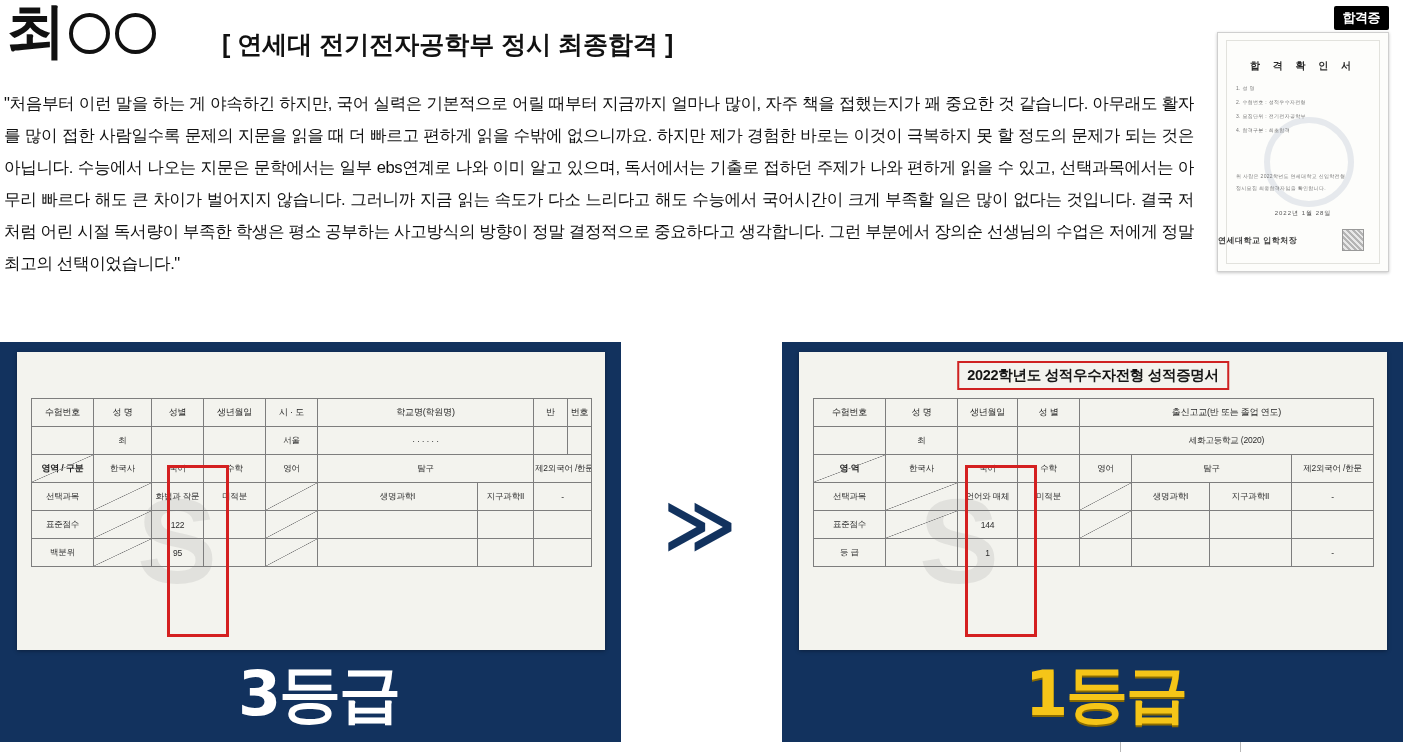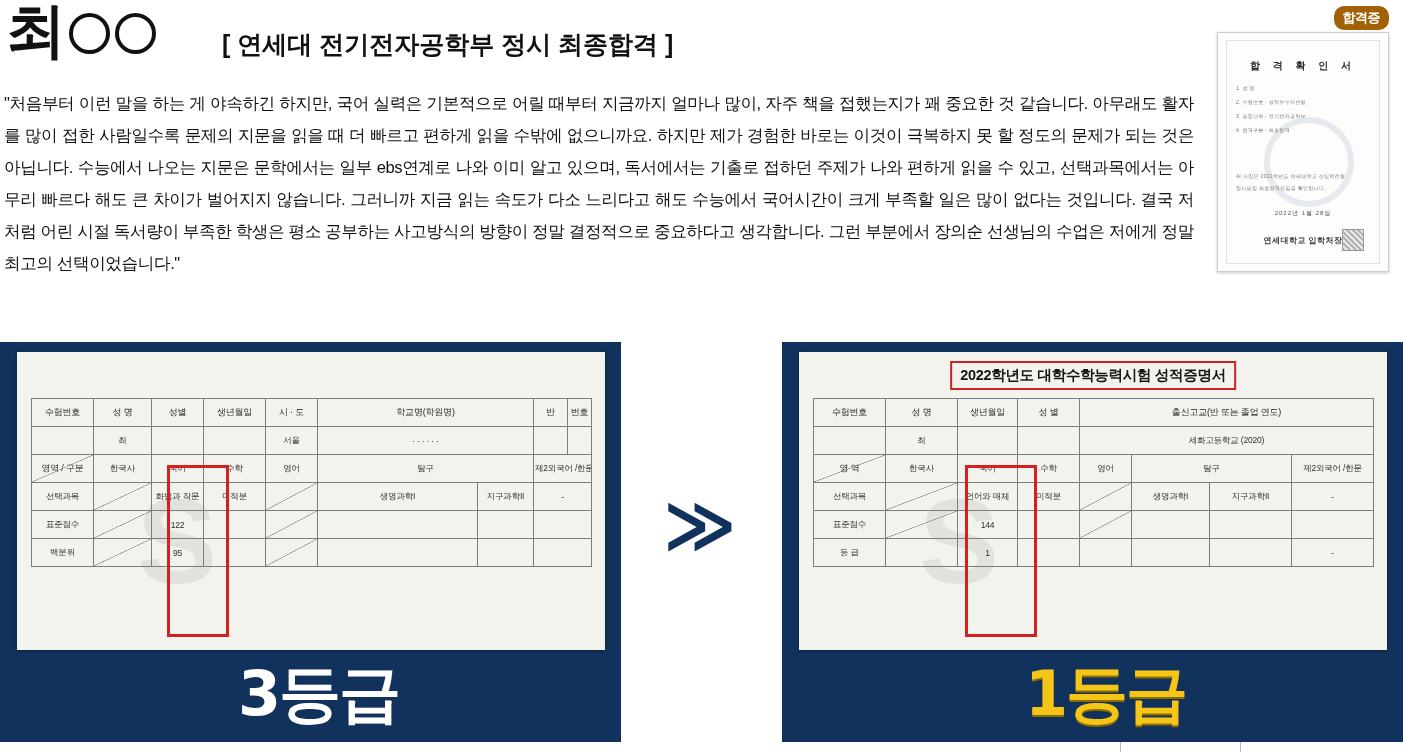--- a/index.html
+++ b/index.html
@@ -36,23 +36,23 @@
     font-size:25px;font-weight:bold;color:#111;
     white-space:nowrap;
   }
 
   
   .cert-wrap{
     position:absolute;right:14px;top:32px;width:172px;height:240px;
   }
   .cert-badge{
     position:absolute;right:0;top:-26px;
-    background:#a16207;color:#ffffff;
+    background:#000000;color:#ffffff;
     font-size:13px;font-weight:bold;
-    padding:3px 9px;border-radius:10px;
+    padding:3px 9px;border-radius:2px;
     letter-spacing:-0.5px;
   }
   .cert-paper{
     position:absolute;left:0;top:0;width:170px;height:238px;
     background:#fdfdfb;border:1px solid #cfcfcf;
     box-shadow:0 1px 3px rgba(0,0,0,.22);
     overflow:hidden;
   }
   .cert-paper:before{
     content:"";position:absolute;left:8px;top:7px;right:8px;bottom:7px;
@@ -68,21 +68,21 @@
   }
   .cert-smalltext{
     position:absolute;font-size:5px;color:#777;letter-spacing:.3px;
     white-space:nowrap;
   }
   .cert-date{
     position:absolute;left:0;right:0;top:176px;text-align:center;
     font-size:6px;color:#555;letter-spacing:1px;
   }
   .cert-issuer{
-    position:absolute;left:0;right:0;top:202px;text-align:center;
+    position:absolute;left:0;right:0;top:202px;
     font-size:8px;font-weight:bold;color:#3a3a3a;letter-spacing:.5px;
   }
   .cert-stamp{
     position:absolute;right:24px;top:196px;width:20px;height:20px;
     background:repeating-linear-gradient(45deg,#b4b4b4 0 2px,#e8e8e8 2px 4px);
     border:1px solid #999;
   }
 
   
   .quote{
@@ -136,20 +136,21 @@
     text-align:center;
     vertical-align:middle;
     letter-spacing:-0.2px;
     overflow:hidden;
     white-space:nowrap;
     background:transparent;
   }
   table.grid td.hd{font-size:9px;color:#1f1f1f;}
   .diag{
     position:relative;
+    font-weight:bold;
   }
   .diag:after{
     content:"";position:absolute;left:0;top:0;width:100%;height:100%;
     background:linear-gradient(to right bottom,transparent calc(50% - 0.6px),#7d7d7d 50%,transparent calc(50% + 0.6px));
   }
   .redbox{
     position:absolute;border:3px solid #d42020;
     pointer-events:none;
   }
   .grade-label{
@@ -296,21 +297,21 @@
         <div class="redbox" style="left:150px;top:113px;width:56px;height:166px;"></div>
       </div>
       <div class="grade-label white">3등급</div>
     </div>
 
     <div class="arrow">≫</div>
 
     <div class="panel right">
       <div class="sheet">
         <div class="watermark">S</div>
-        <div class="sheet-title">2022학년도 대학수학능력시험 성적증명서</div>
+        <div class="sheet-title">2022학년도 성적우수자전형 성적증명서</div>
 
         <table class="grid">
           <colgroup>
             <col style="width:72px">
               <col style="width:72px">
               <col style="width:60px">
             <col style="width:62px">
               <col style="width:52px">
               <col style="width:78px">
             <col style="width:82px">

